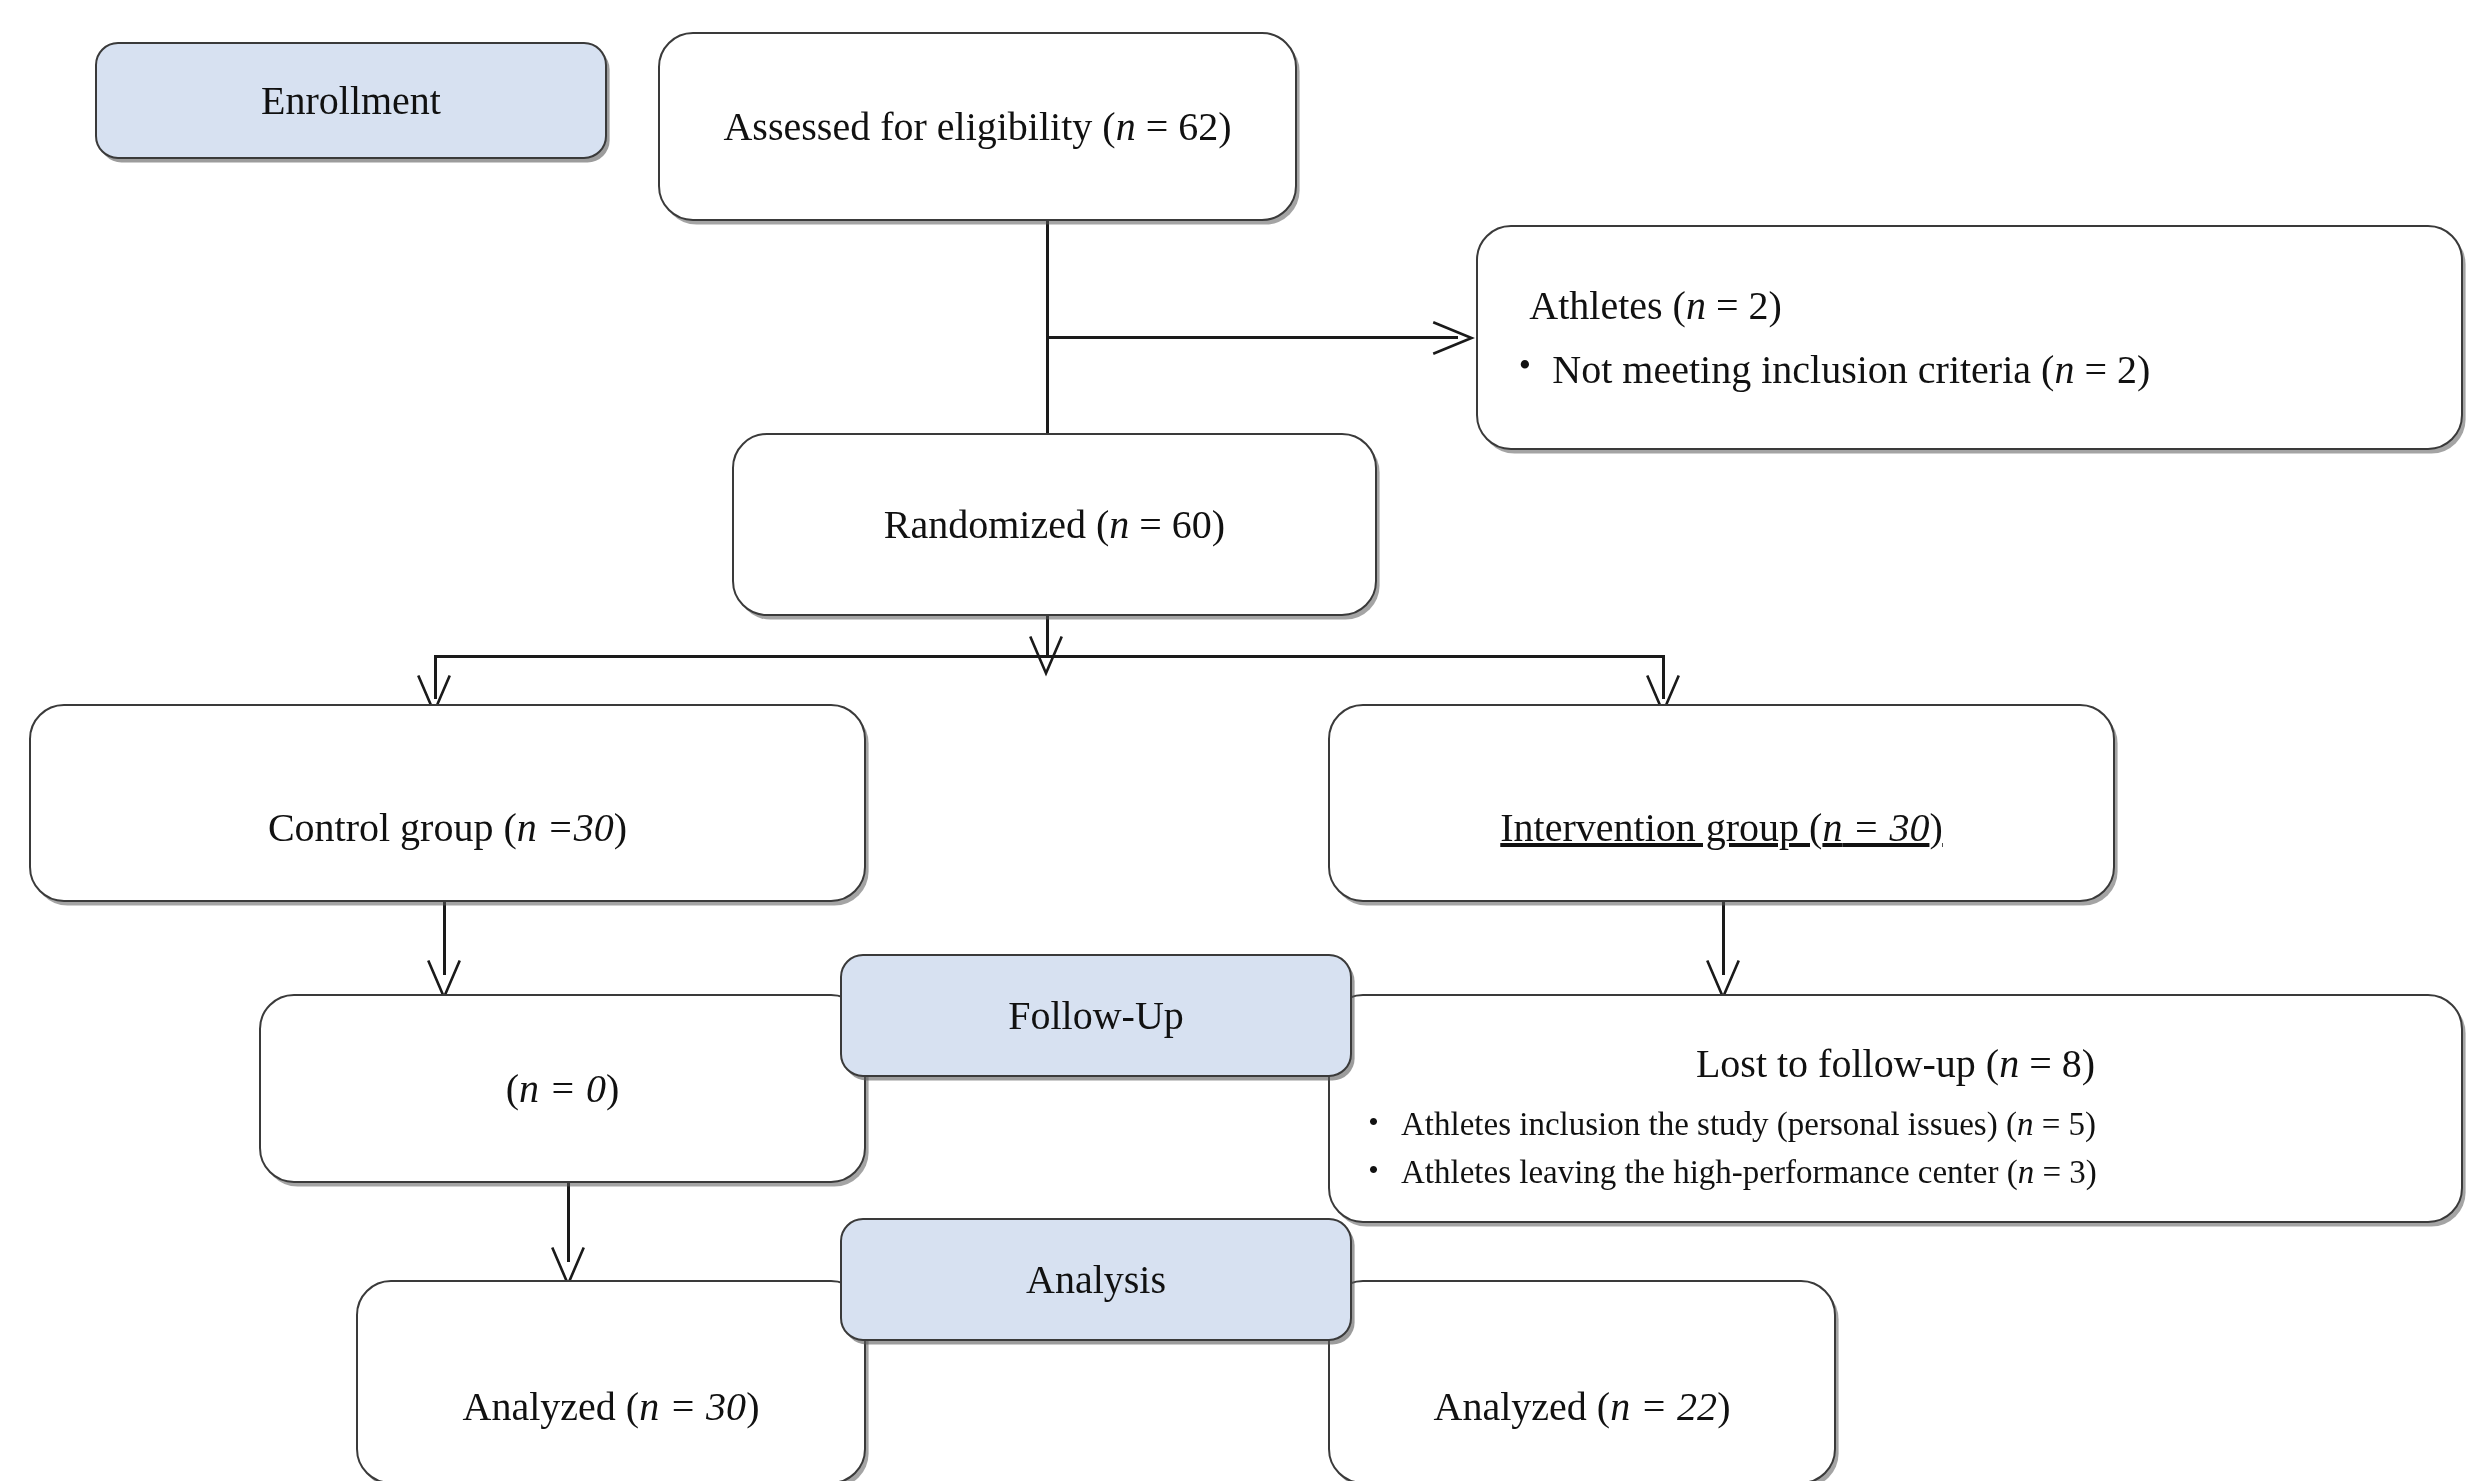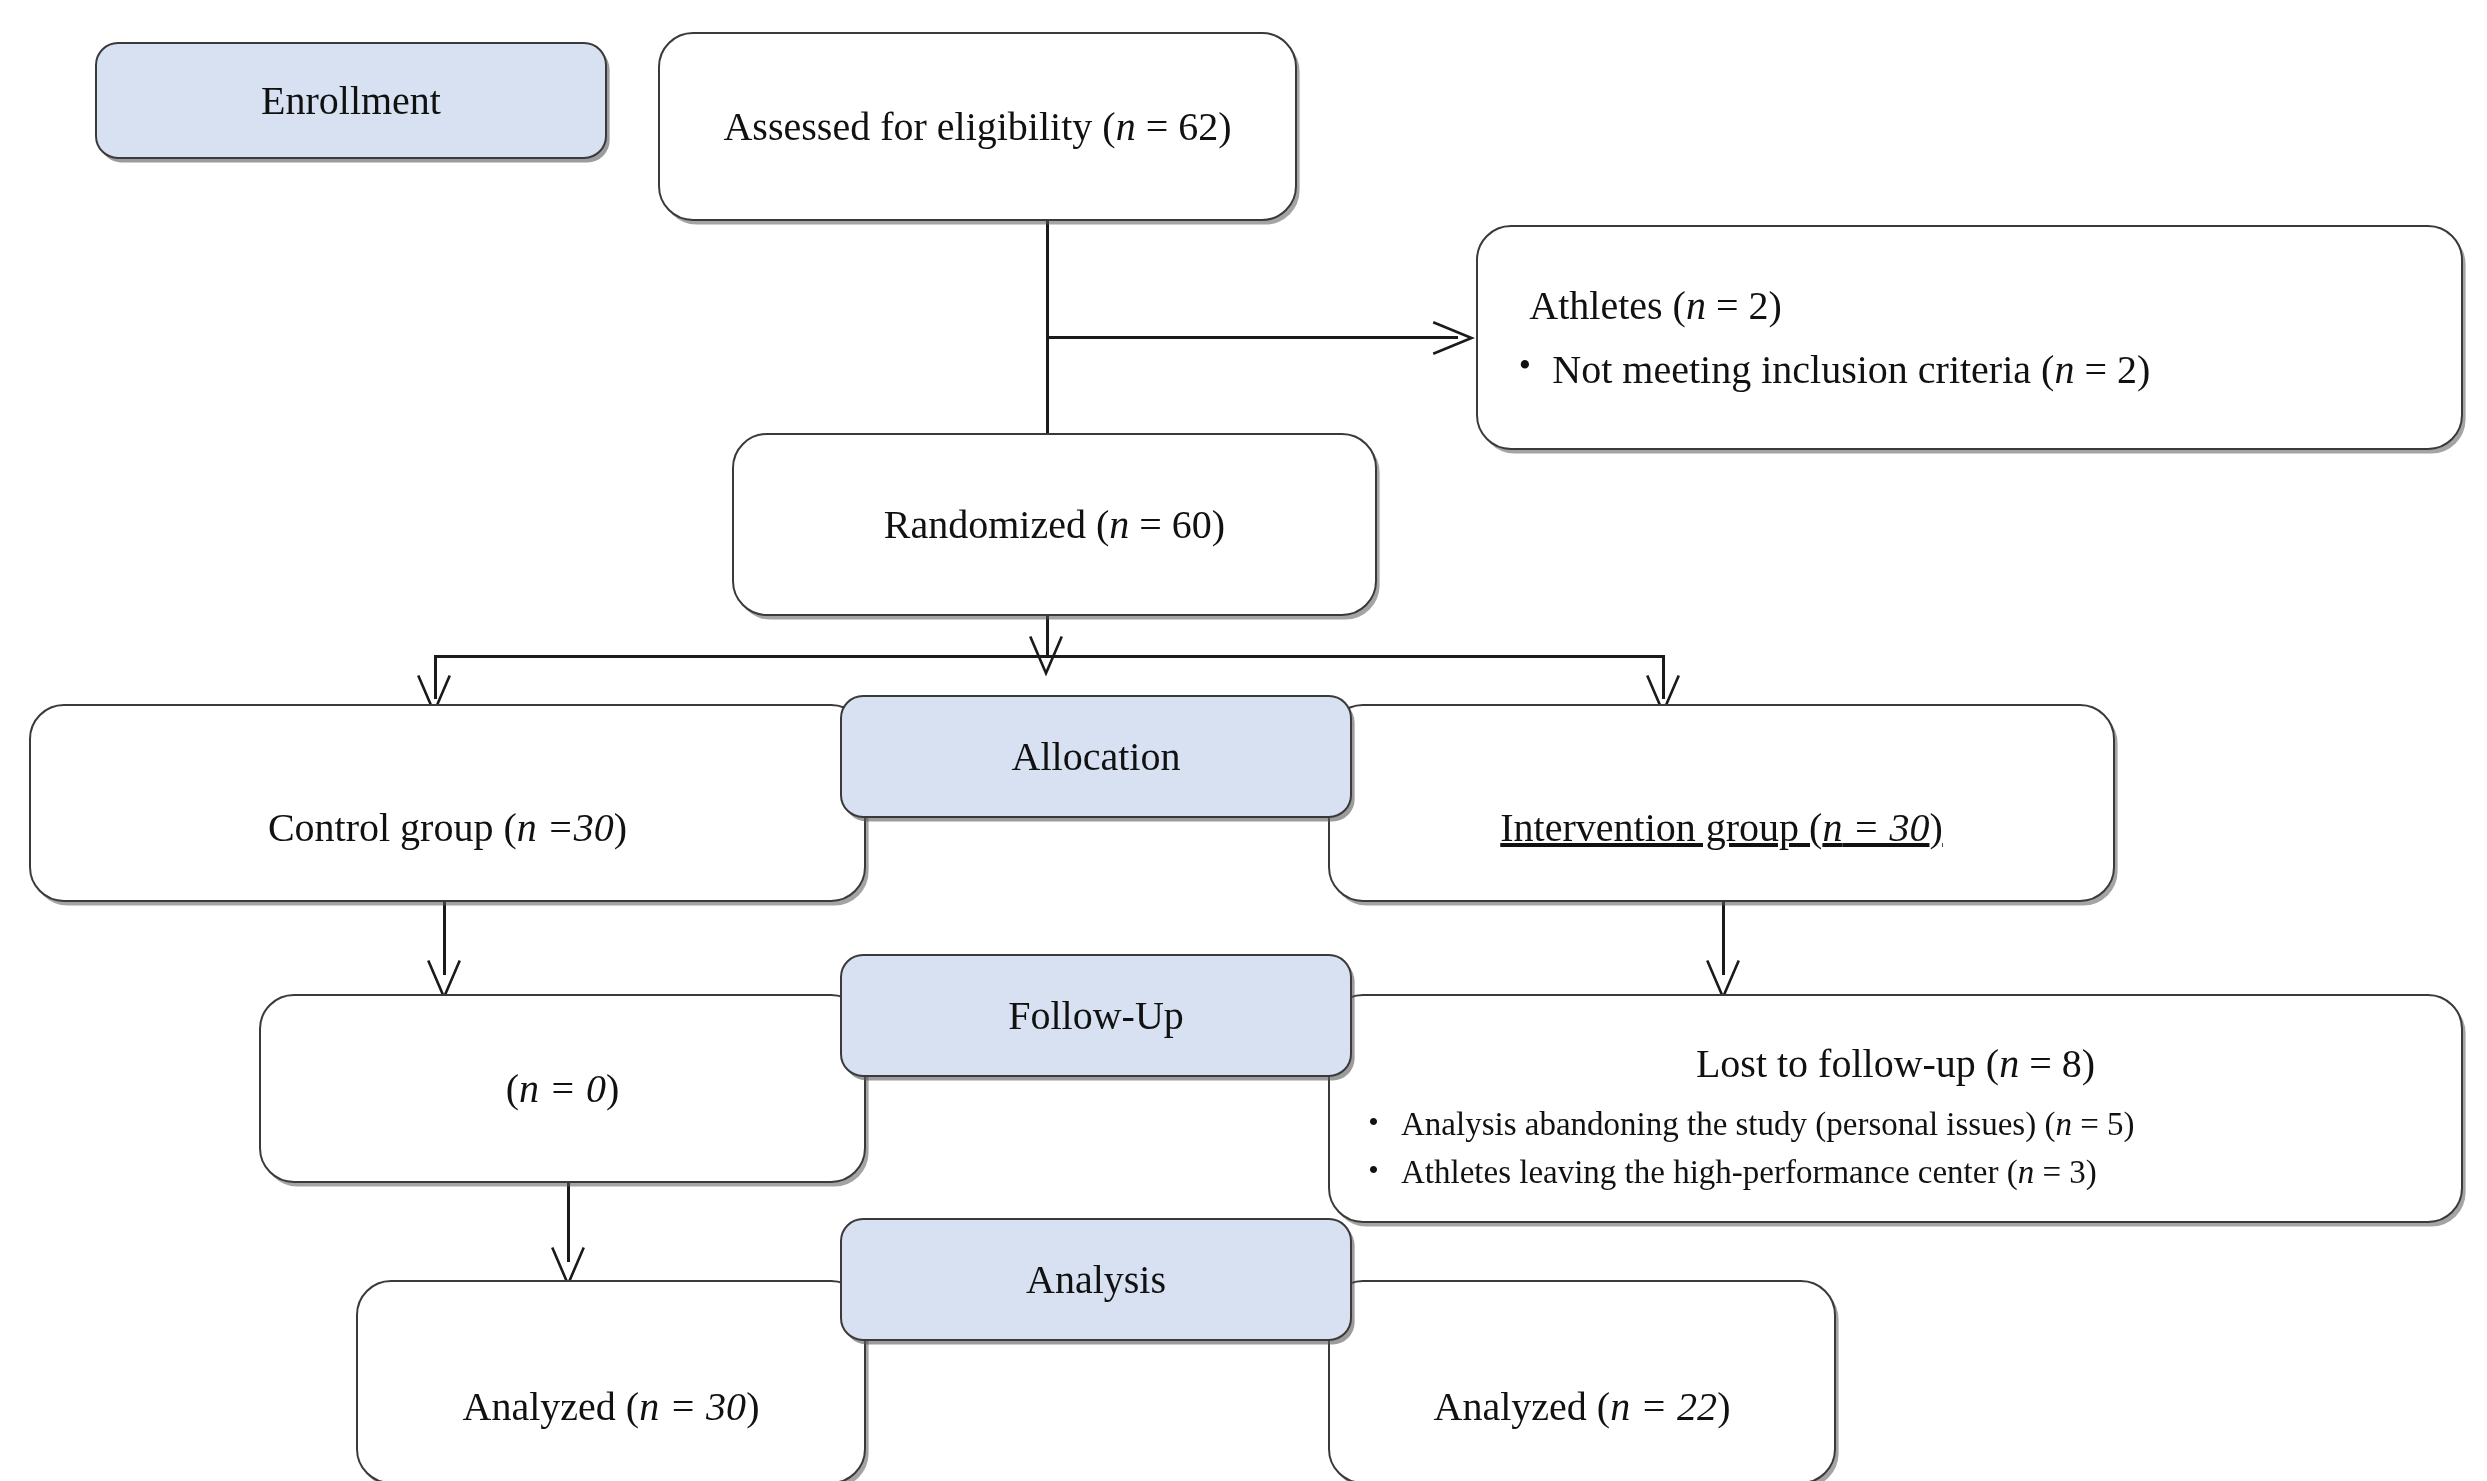--- a/index.html
+++ b/index.html
@@ -159,44 +159,41 @@
 
   <div class="box center" style="left:259px; top:994px; width:607px; height:189px;">
     <span class="line pad-lr"><span>(</span><span class="ital">n</span><span class="ital"> = 0</span><span>)</span></span>
   </div>
 
   <div class="box left" style="left:1328px; top:994px; width:1135px; height:229px; padding:0 16px;">
     <span class="line" style="text-align:center; margin-top:14px;"><span>Lost to follow-up (</span><span class="ital">n</span><span> = 8</span><span>)</span></span>
 
     <div class="bullet-row" style="margin-top:14px; font-size:33px;">
       <span class="bullet-dot" style="font-size:30px;">•</span>
-      <span class="bullet-text"><span>Analysis abandoning the study (personal issues) (</span><span class="ital">n</span><span> = 5</span><span>)</span></span>
+      <span class="bullet-text"><span>Athletes inclusion the study (personal issues) (</span><span class="ital">n</span><span> = 5</span><span>)</span></span>
     </div>
 
     <div class="bullet-row" style="margin-top:5.3px; font-size:33px;">
       <span class="bullet-dot" style="font-size:30px;">•</span>
       <span class="bullet-text"><span>Athletes leaving the high-performance center (</span><span class="ital">n</span><span> = 3</span><span>)</span></span>
     </div>
   </div>
 
   <div class="box center" style="left:356px; top:1280px; width:510px; height:204px;">
     <span class="line pad-lr" style="margin-top:49px;"><span>Analyzed (</span><span class="ital">n</span><span class="ital"> = 30</span><span>)</span></span>
   </div>
 
   <div class="box center" style="left:1328px; top:1280px; width:508px; height:204px;">
     <span class="line pad-lr" style="margin-top:49px;"><span>Analyzed (</span><span class="ital">n</span><span class="ital"> = 22</span><span>)</span></span>
   </div>
 
   <div class="badge" style="left:51px; top:42px; width:512px; height:117px;margin-left:44px;">
     <span>Enrollment</span>
   </div>
 
-  <div class="badge" style="left:840px; top:695px; width:512px; height:123px;">
-    <span>Allocation</span>
-  </div>
 
   <div class="badge" style="left:840px; top:954px; width:512px; height:123px;">
     <span>Follow-Up</span>
   </div>
 
   <div class="badge" style="left:840px; top:1218px; width:512px; height:123px;">
     <span>Analysis</span>
   </div>
 
 </div>

